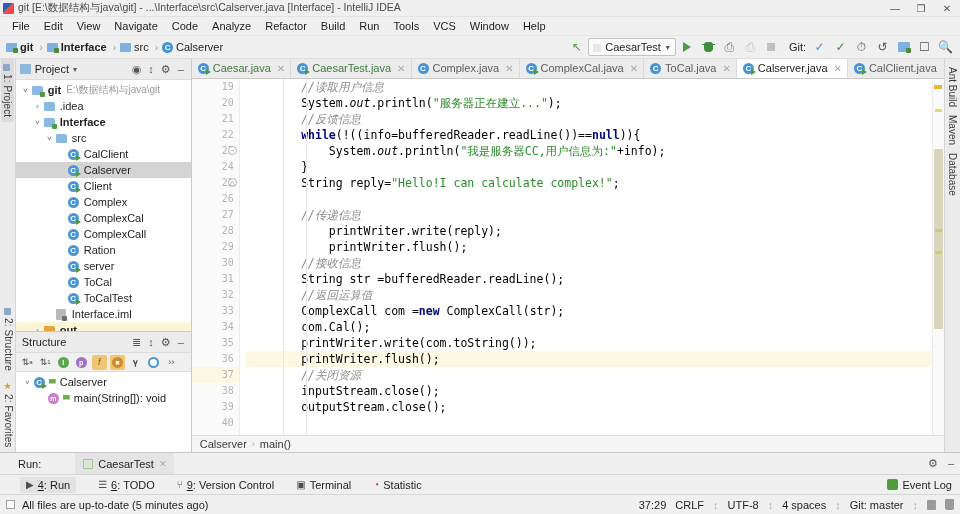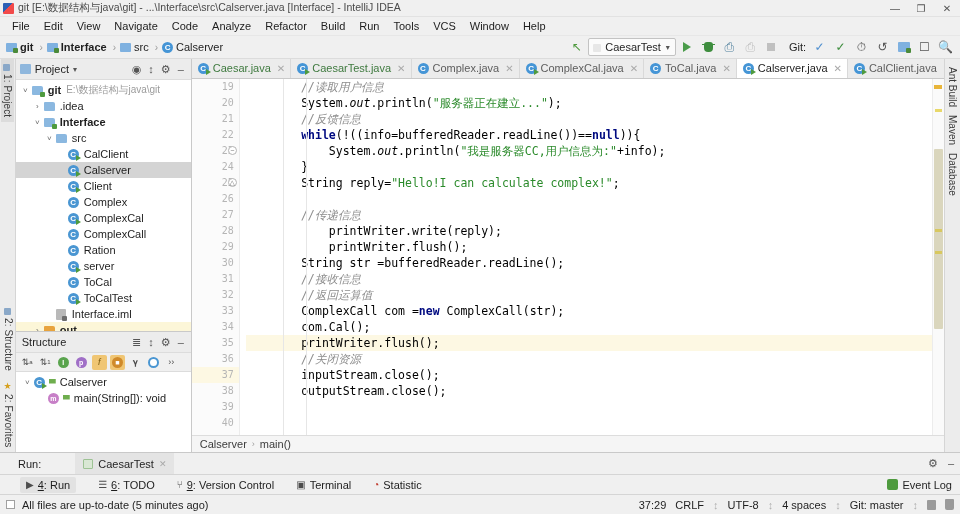--- a/index.html
+++ b/index.html
@@ -570,25 +570,26 @@
             <div class="cline"><span>        </span><span>System.</span><span class="it">out</span><span>.println(</span><span class="str">"服务器正在建立..."</span><span>);</span></div>
             <div class="cline"><span>        </span><span class="cmt">//反馈信息</span></div>
             <div class="cline"><span>        </span><span class="kw">while</span><span>(!((info=bufferedReader.readLine())==</span><span class="kw">null</span><span>)){</span></div>
             <div class="cline"><span>            </span><span>System.</span><span class="it">out</span><span>.println(</span><span class="str">"我是服务器CC,用户信息为:"</span><span>+info);</span></div>
             <div class="cline"><span>        </span><span>}</span></div>
             <div class="cline"><span>        </span><span>String reply=</span><span class="str">"Hello!I can calculate complex!"</span><span>;</span></div>
             <div class="cline"><span></span></div>
             <div class="cline"><span>        </span><span class="cmt">//传递信息</span></div>
             <div class="cline"><span>            </span><span>printWriter.write(reply);</span></div>
             <div class="cline"><span>            </span><span>printWriter.flush();</span></div>
+            <div class="cline"><span>        </span><span class="cmt">//接收信息</span></div>
             <div class="cline"><span>        </span><span>String str =bufferedReader.readLine();</span></div>
-            <div class="cline"><span>        </span><span class="cmt">//接收信息</span></div>
             <div class="cline"><span>        </span><span class="cmt">//返回运算值</span></div>
             <div class="cline"><span>        </span><span>ComplexCall com =</span><span class="kw">new</span><span> ComplexCall(str);</span></div>
             <div class="cline"><span>        </span><span>com.Cal();</span></div>
+            <div class="cline"><span>        </span><span>printWriter.write(com.toString());</span></div>
             <div class="cline hl"><span>        </span><span>printWriter.flush();</span></div>
             <div class="cline"><span>        </span><span class="cmt">//关闭资源</span></div>
             <div class="cline"><span>        </span><span>inputStream.close();</span></div>
             <div class="cline"><span>        </span><span>outputStream.close();</span></div>
           </div>
         <div class="rightmark">
           <div class="rm" style="top:6px;background:#e8b53a;width:8px;height:4px;"></div>
           <div class="rm" style="top:30px;background:#e8d86a;"></div>
           <div class="scrollthumb" style="top:70px;height:180px;"></div>
           <div class="rm" style="top:150px;background:#d8c860;"></div>

